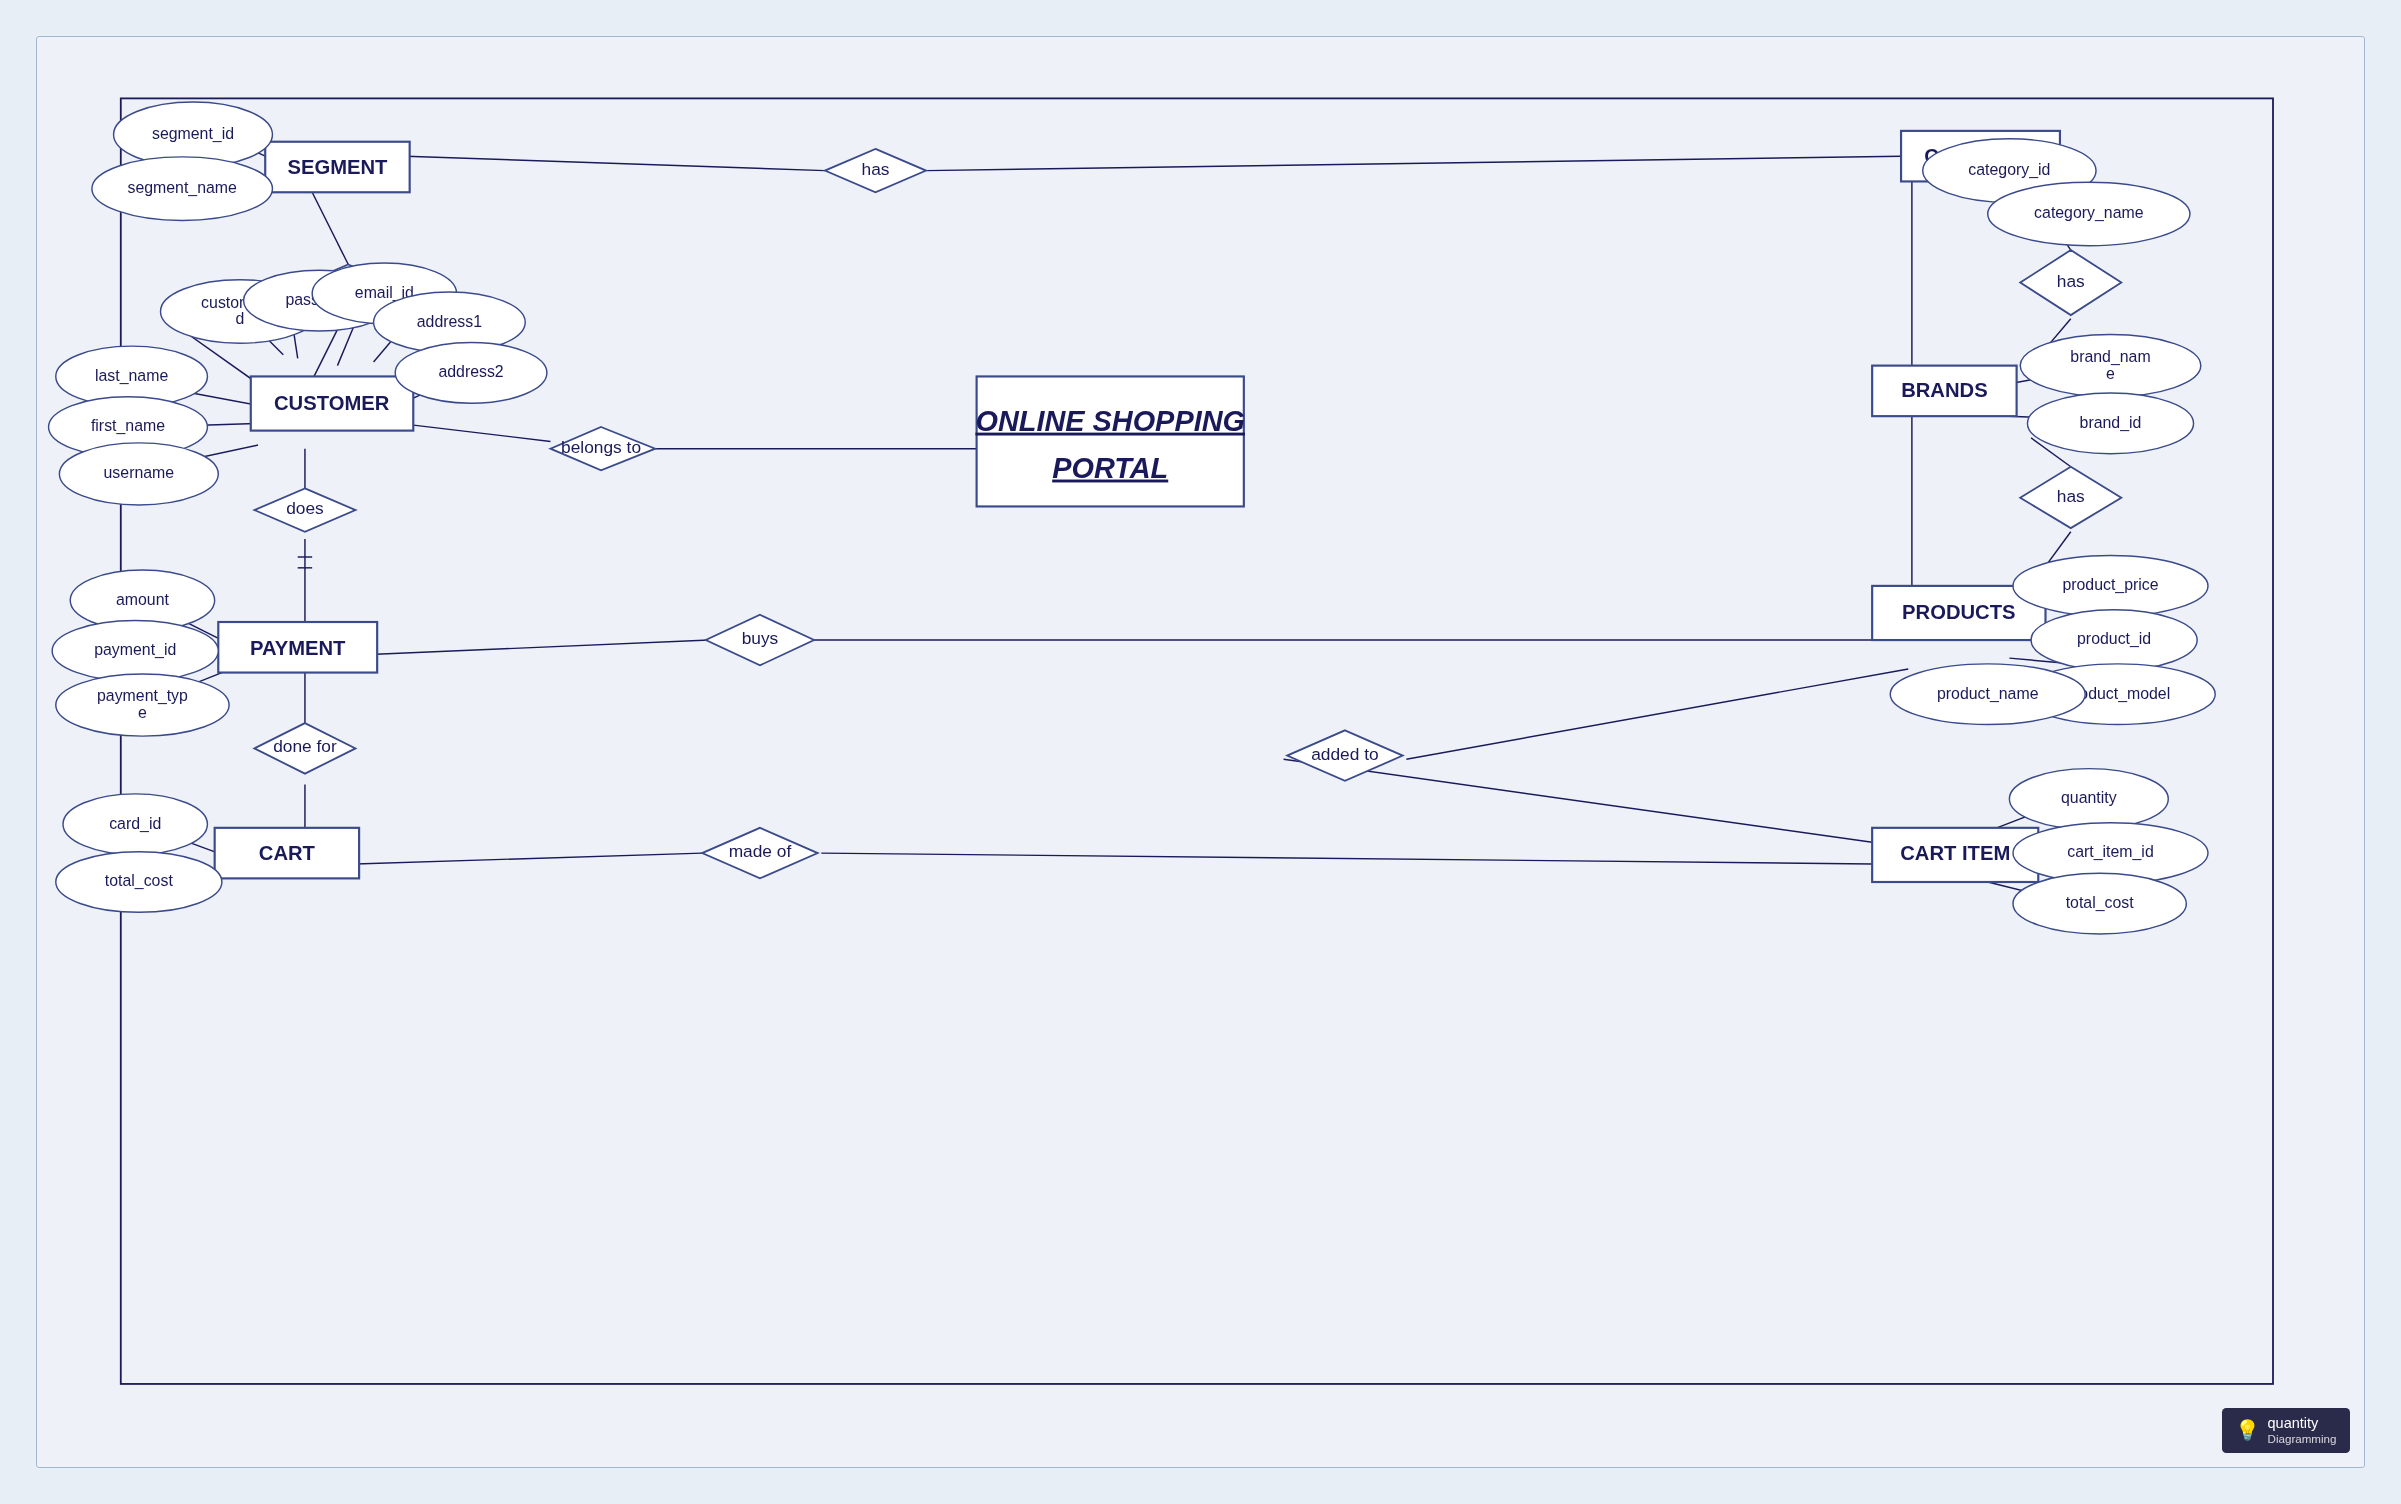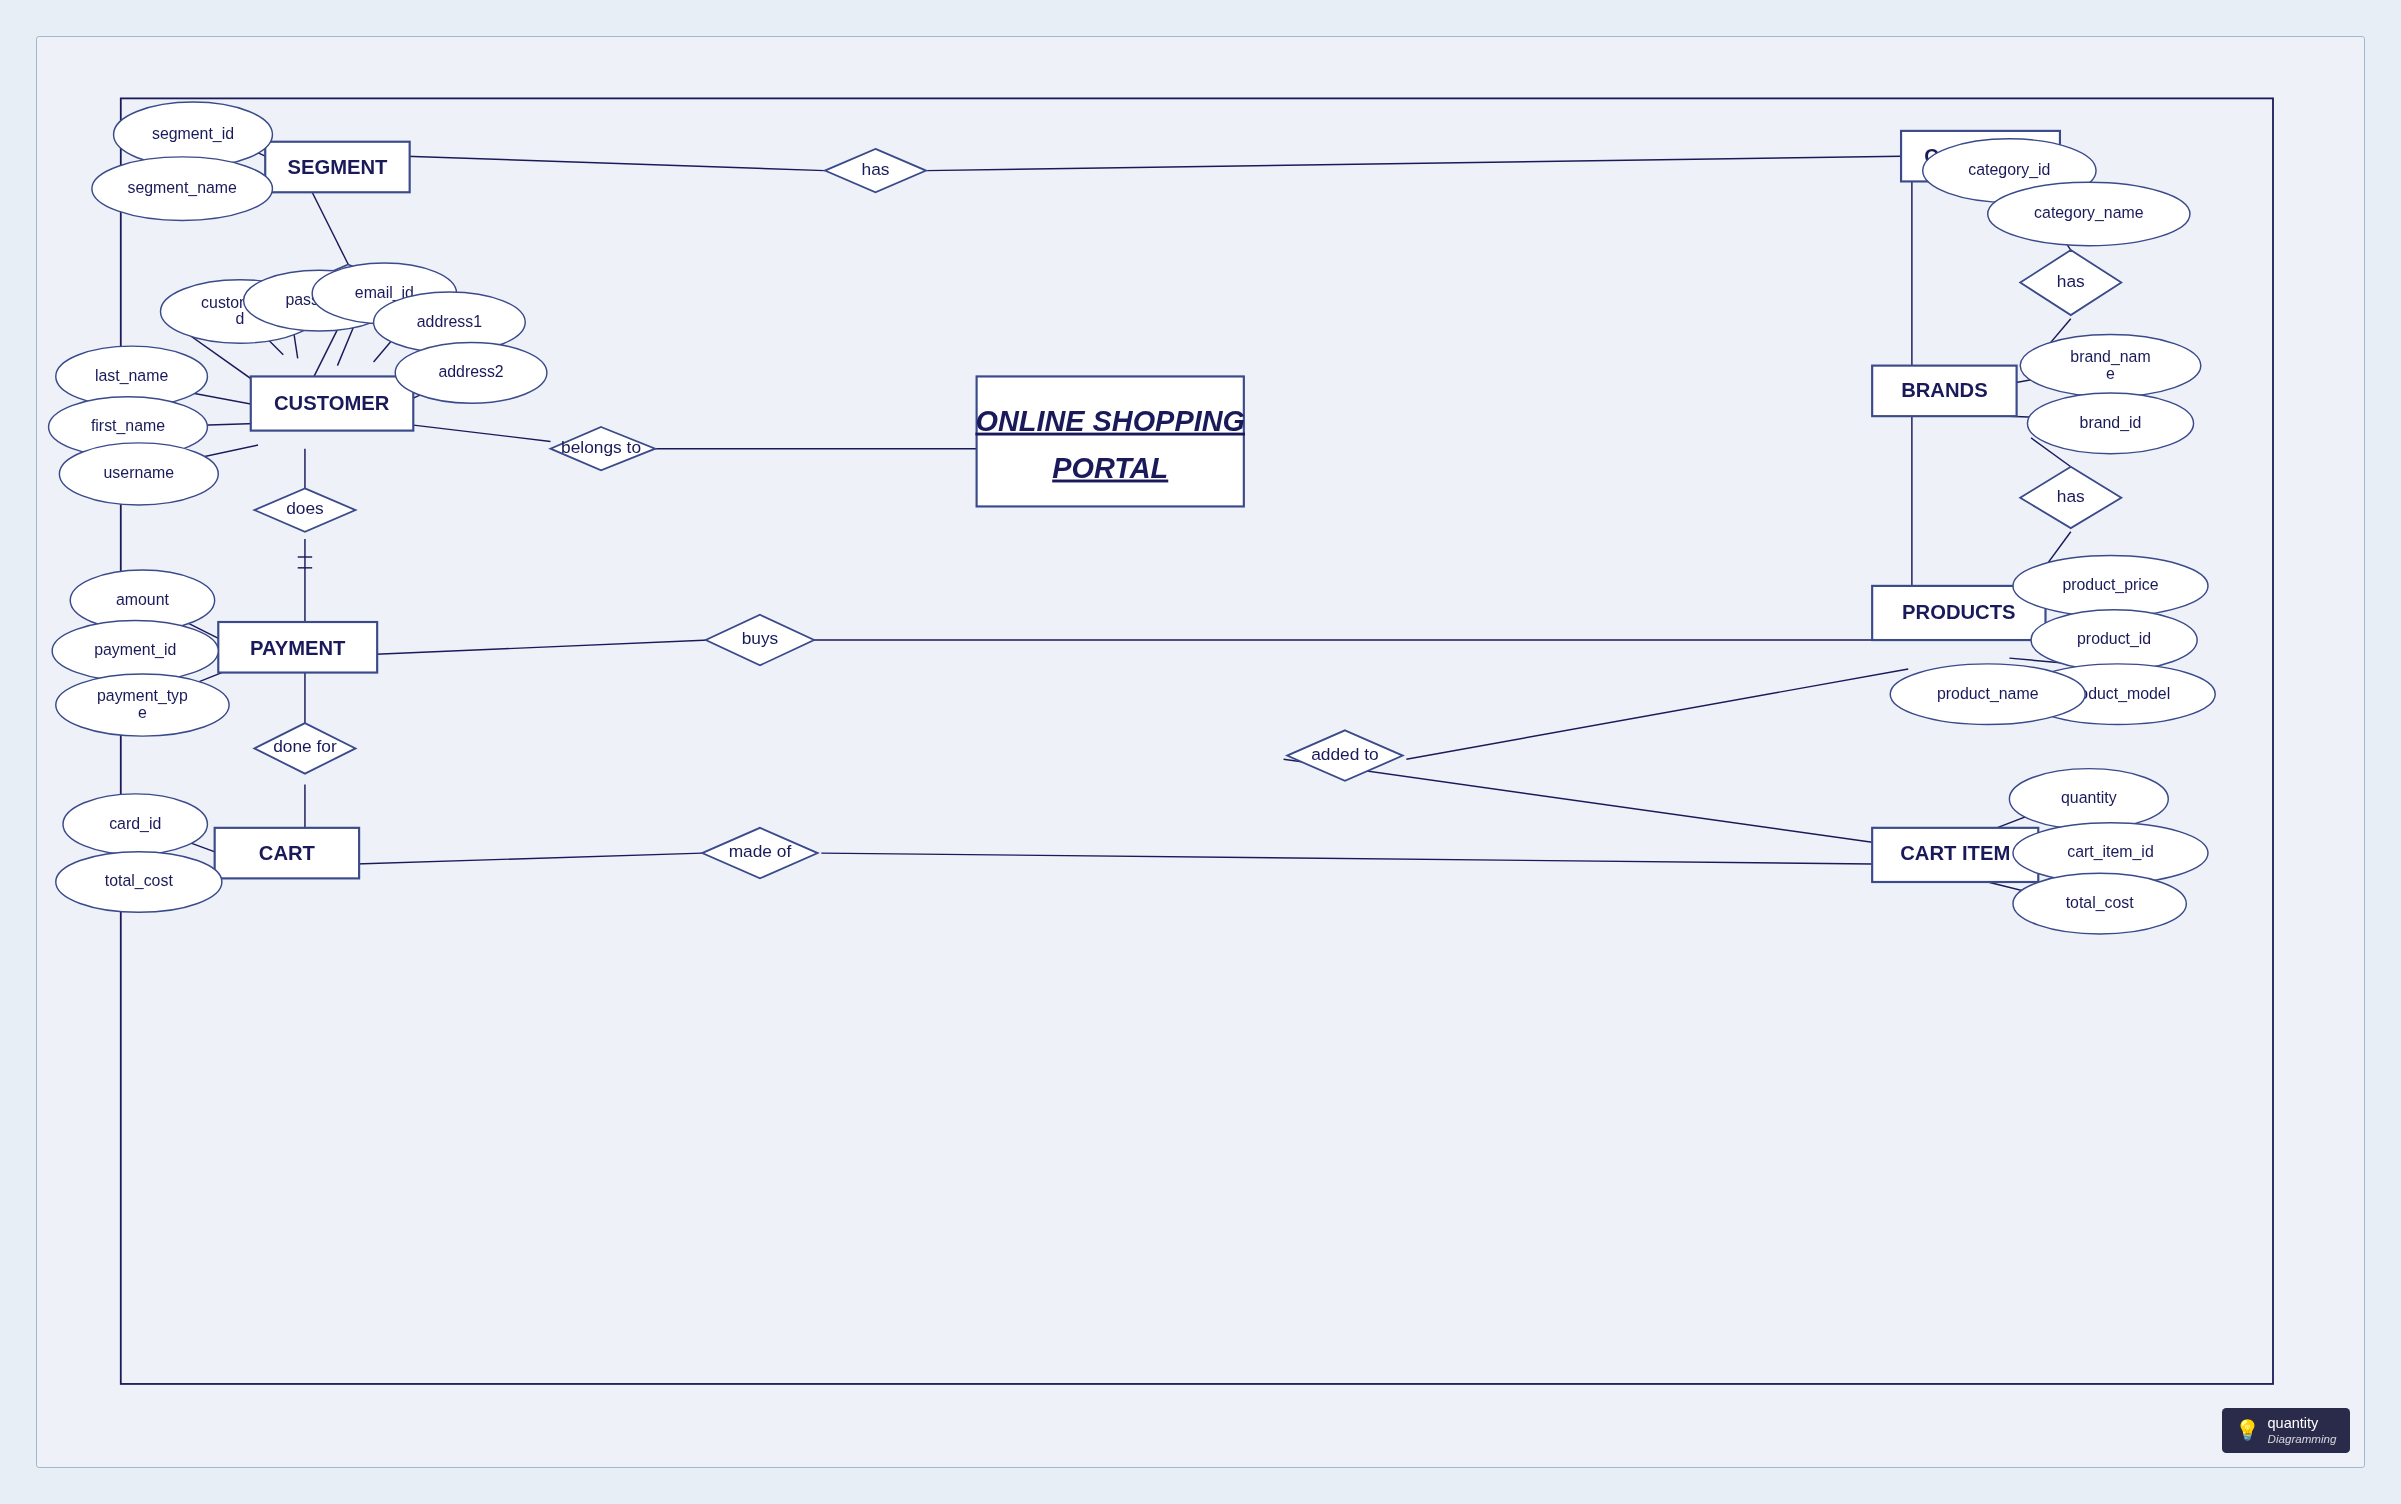--- a/index.html
+++ b/index.html
@@ -91,21 +91,20 @@
     .watermark-icon {
       font-size: 20px;
     }
     .watermark-text-top {
       font-size: 14.5px;
       line-height: 1.2;
     }
     .watermark-text-bottom {
       font-size: 11.6px;
       opacity: 0.8;
-      font-style: italic;
     }
   </style>
 </head>
 <body>
 
 <div class="canvas">
   <svg class="diagram" viewBox="0 0 3220 1980" xmlns="http://www.w3.org/2000/svg">
 
     <rect x="115" y="85" width="2980" height="1780" fill="none" stroke="#1a1a5a" stroke-width="2.5"></rect>
 

